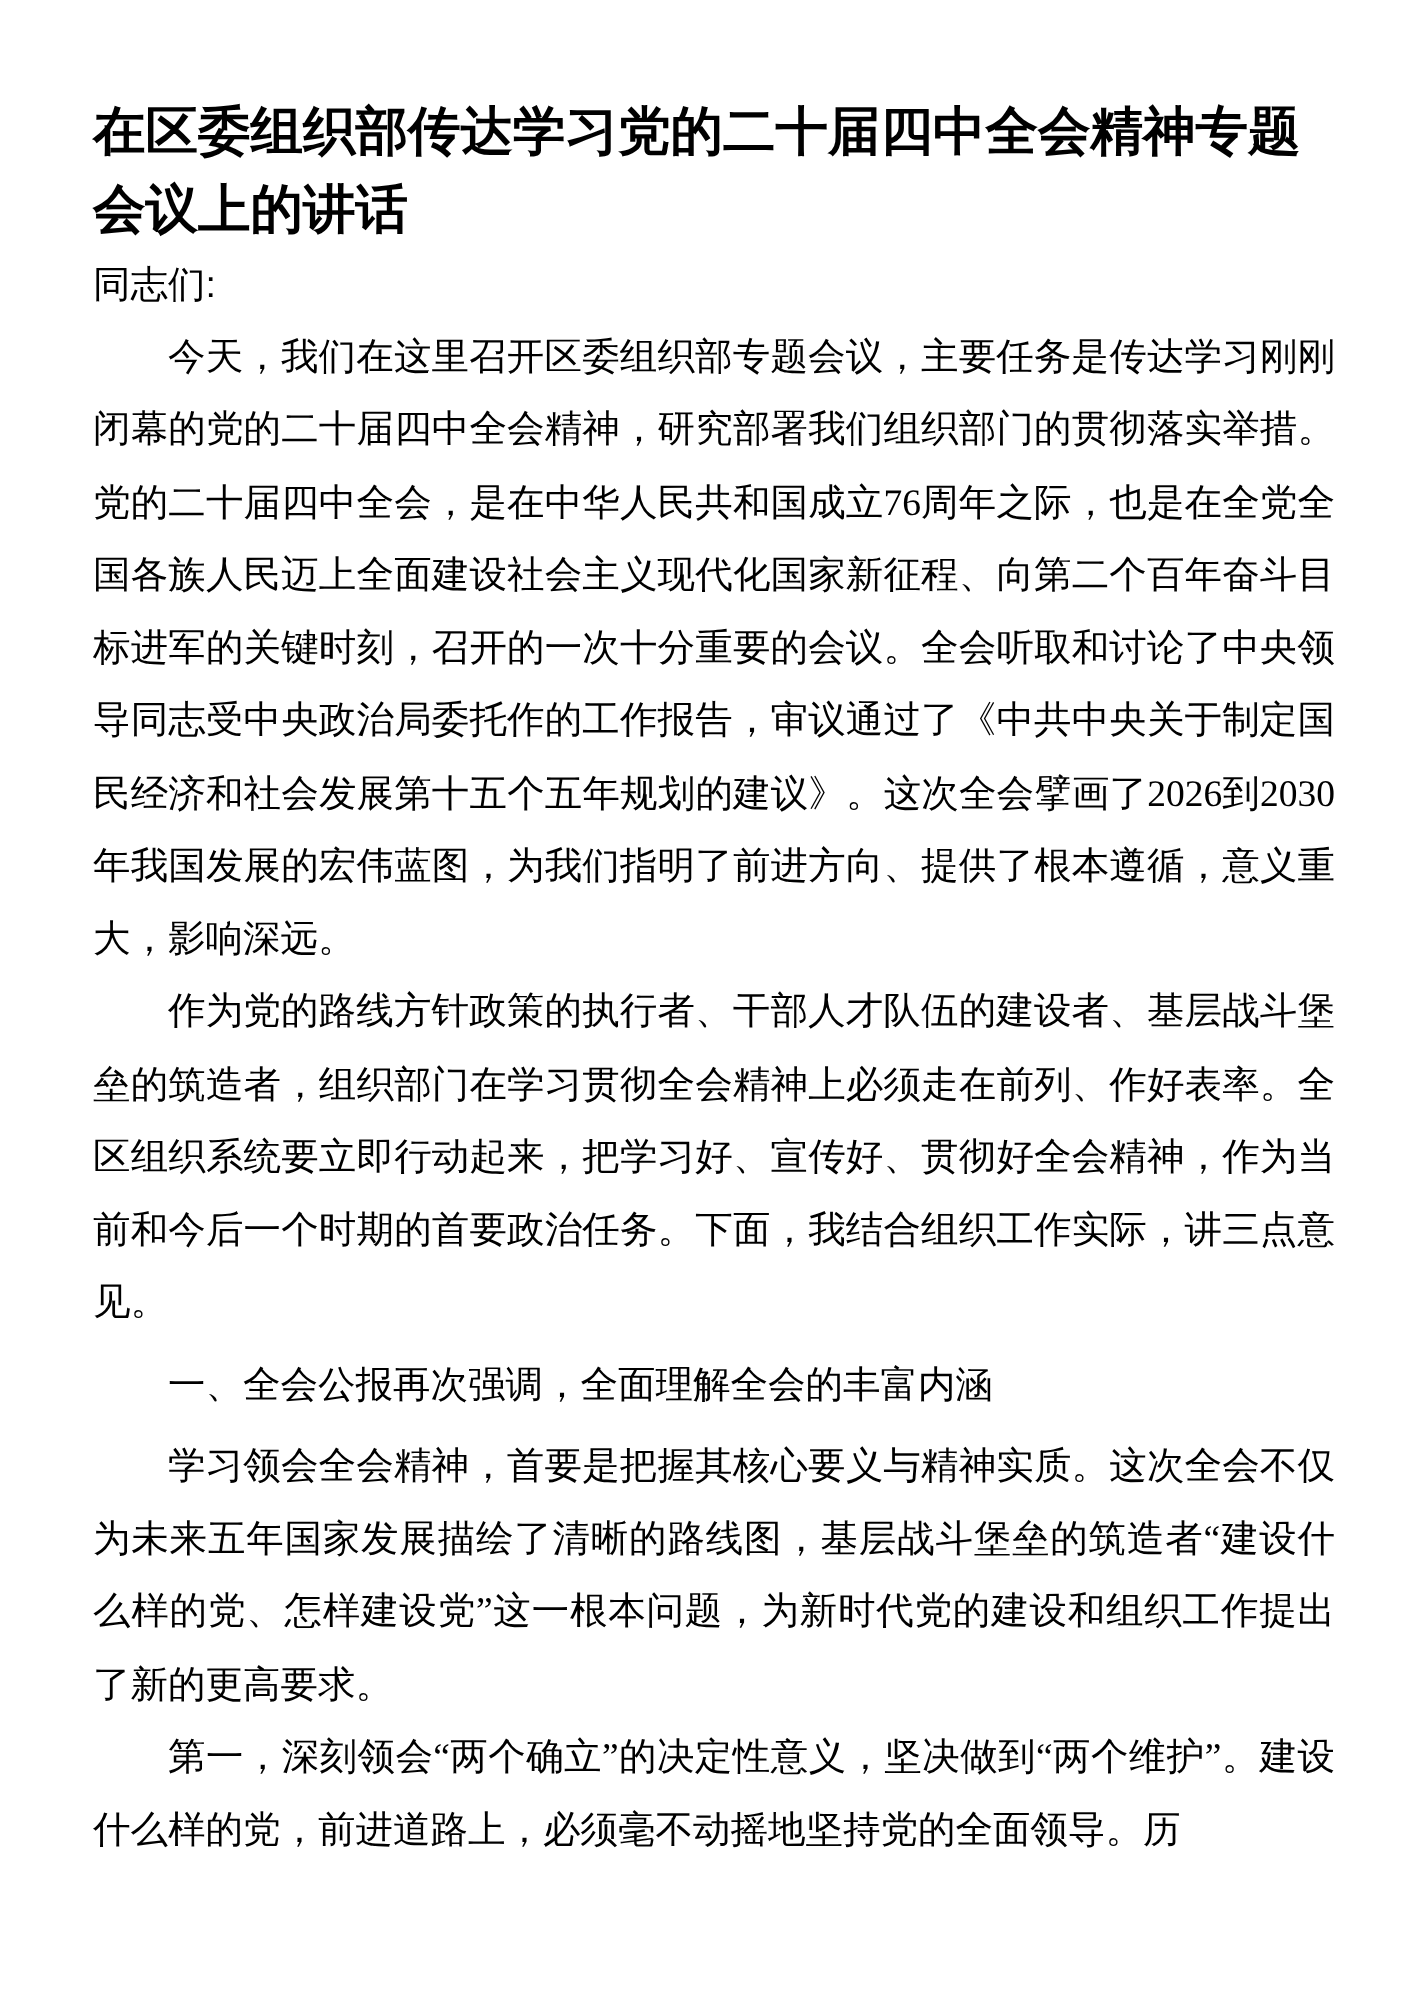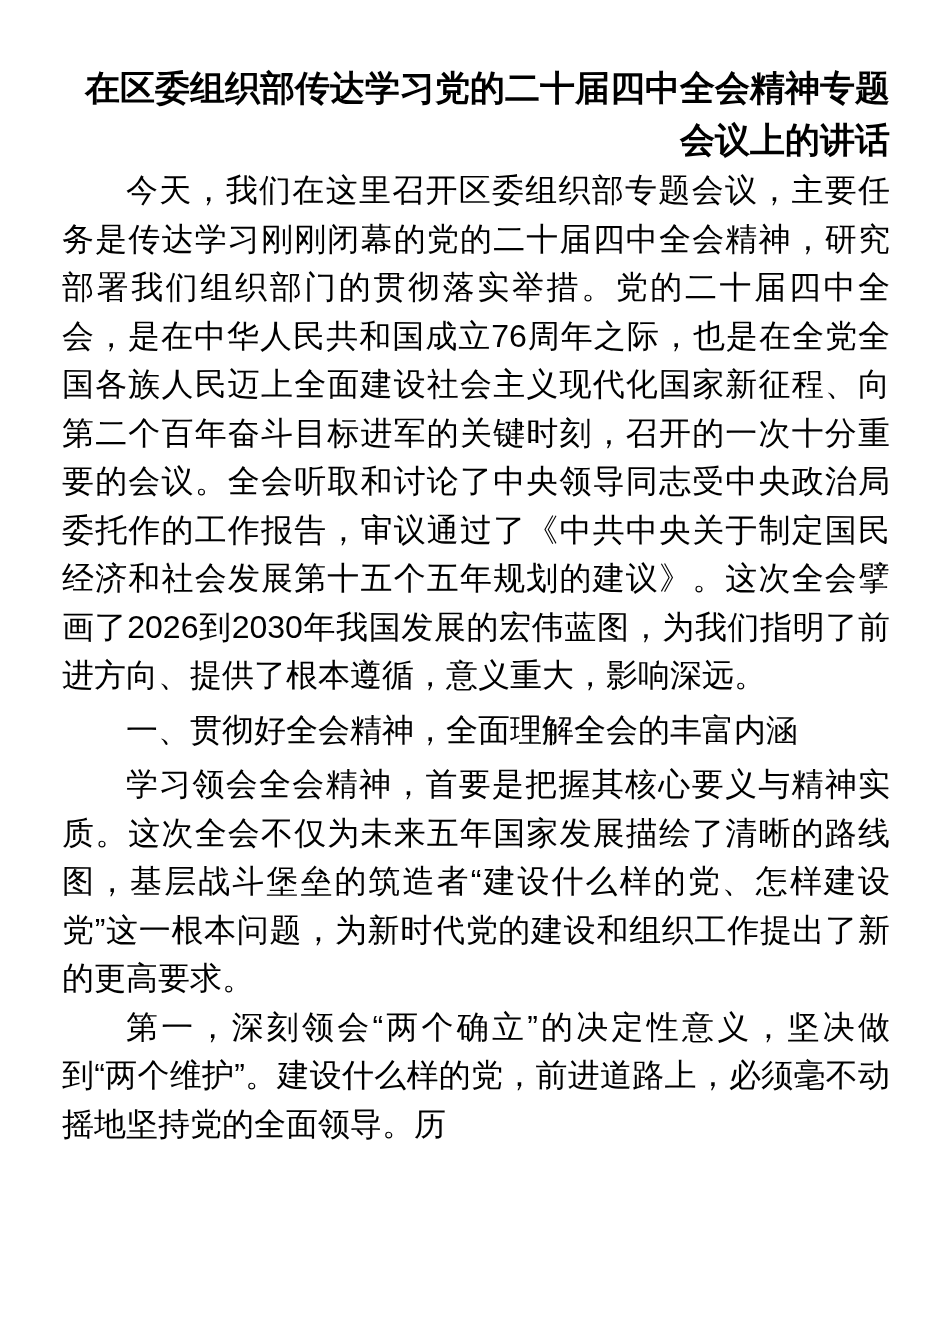--- a/index.html
+++ b/index.html
@@ -15,47 +15,50 @@
     background: #ffffff;
     color: #000000;
     font-family: "Liberation Sans", sans-serif;
     padding: 62px 60px 0 62px;
     overflow: hidden;
   }
   .title {
     font-size: 35px;
     line-height: 52px;
     font-weight: 700;
-    text-align: right;
+    text-align: left;
     margin: 0;
     letter-spacing: 0;
   }
   .salutation {
     font-size: 25px;
     line-height: 48.5px;
     margin: 0;
     font-weight: 400;
   }
   .body-text .para {
-    font-size: 32px;
+    font-size: 25px;
     line-height: 48.5px;
     margin: 0;
     text-indent: 2em;
     text-align: justify;
     font-weight: 400;
     word-break: break-all;
+    font-family: Liberation Serif, serif;
   }
   .body-text .para.heading {
     margin: 6px 0;
   }
 </style>
 </head>
 <body>
 
 <div class="page">
   <h1 class="title">在区委组织部传达学习党的二十届四中全会精神专题会议上的讲话</h1>
+  <p class="salutation">同志们:</p>
   <div class="body-text">
       <p class="para">今天，我们在这里召开区委组织部专题会议，主要任务是传达学习刚刚闭幕的党的二十届四中全会精神，研究部署我们组织部门的贯彻落实举措。党的二十届四中全会，是在中华人民共和国成立76周年之际，也是在全党全国各族人民迈上全面建设社会主义现代化国家新征程、向第二个百年奋斗目标进军的关键时刻，召开的一次十分重要的会议。全会听取和讨论了中央领导同志受中央政治局委托作的工作报告，审议通过了《中共中央关于制定国民经济和社会发展第十五个五年规划的建议》。这次全会擘画了2026到2030年我国发展的宏伟蓝图，为我们指明了前进方向、提供了根本遵循，意义重大，影响深远。</p>
-      <p class="para heading">一、贯彻好全会精神，全面理解全会的丰富内涵</p>
+      <p class="para">作为党的路线方针政策的执行者、干部人才队伍的建设者、基层战斗堡垒的筑造者，组织部门在学习贯彻全会精神上必须走在前列、作好表率。全区组织系统要立即行动起来，把学习好、宣传好、贯彻好全会精神，作为当前和今后一个时期的首要政治任务。下面，我结合组织工作实际，讲三点意见。</p>
+      <p class="para heading">一、全会公报再次强调，全面理解全会的丰富内涵</p>
       <p class="para">学习领会全会精神，首要是把握其核心要义与精神实质。这次全会不仅为未来五年国家发展描绘了清晰的路线图，基层战斗堡垒的筑造者“建设什么样的党、怎样建设党”这一根本问题，为新时代党的建设和组织工作提出了新的更高要求。</p>
       <p class="para">第一，深刻领会“两个确立”的决定性意义，坚决做到“两个维护”。建设什么样的党，前进道路上，必须毫不动摇地坚持党的全面领导。历</p>
     </div>
 </div>
 
 </body></html>

